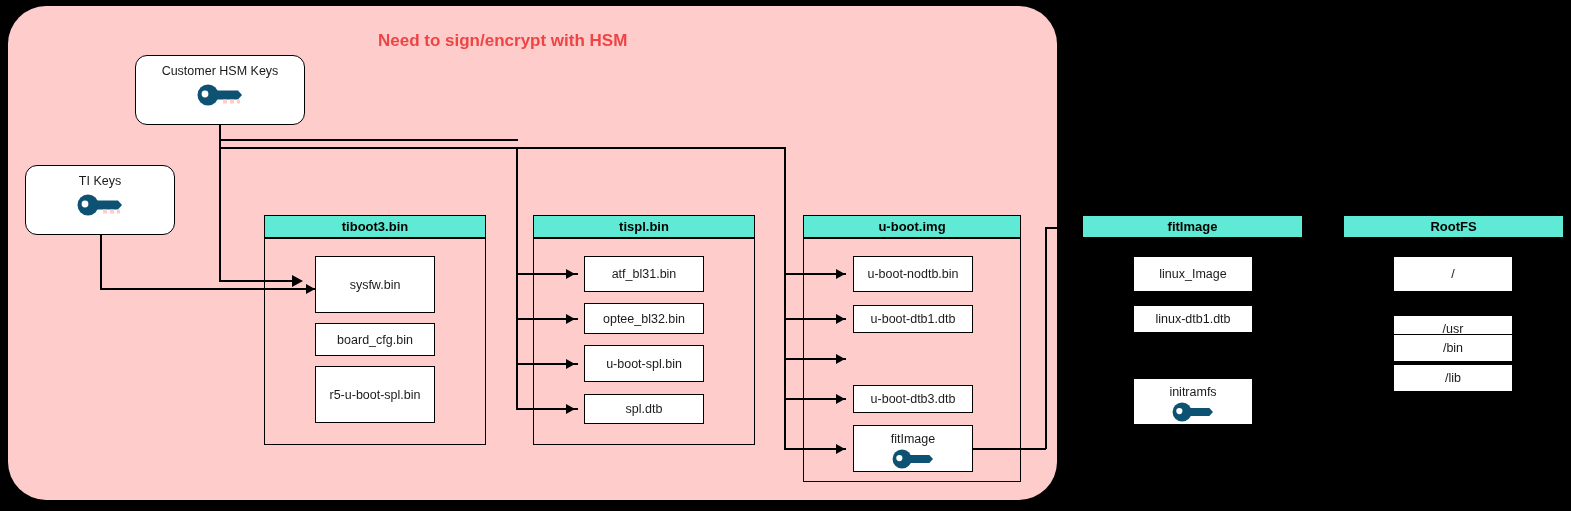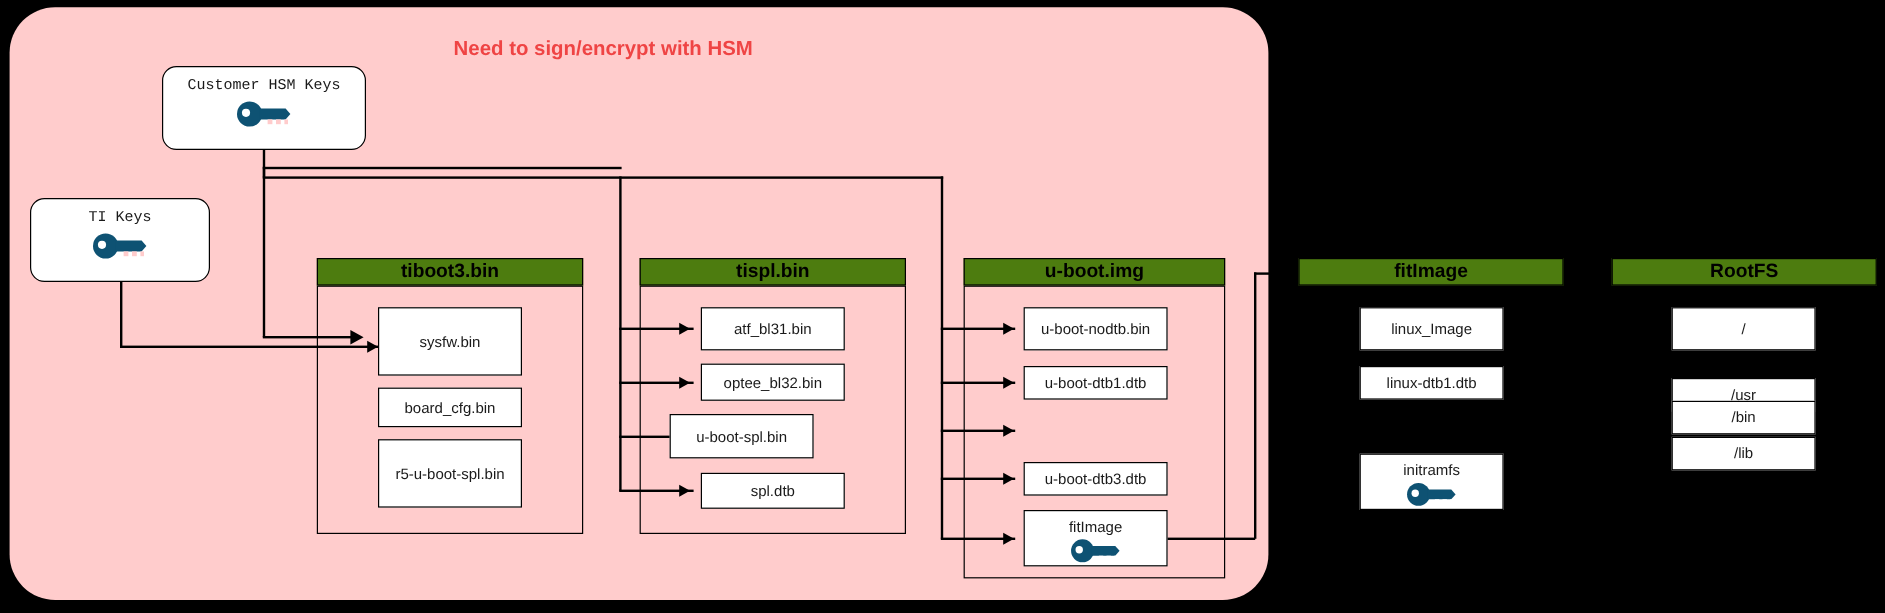--- a/index.html
+++ b/index.html
@@ -14,37 +14,36 @@
   .title-warning{
     position:absolute;left:378px;top:31px;width:320px;
     color:#ef4444;font-size:17px;font-weight:bold;text-align:left;
     letter-spacing:0px;
   }
 
   
   .keybox{
     position:absolute;background:#FFFFFF;border:1.6px solid #000;border-radius:12px;
     box-sizing:border-box;
-    font-family:Liberation Mono, monospace;
   }
   .keybox .kb-label{
     position:absolute;left:0;right:0;top:8px;text-align:center;
     font-size:12.5px;color:#1a1a1a;
   }
   .keybox .kb-icon{
     position:absolute;left:0;right:0;top:28px;text-align:center;
   }
 
   
   .group{
     position:absolute;border:1.6px solid #000;box-sizing:border-box;background:transparent;
   }
   .group-header{
-    position:absolute;background:#4d7c0f;border:1.6px solid #000;box-sizing:border-box;
-    font-size:16px;font-weight:bold;color:#000;
+    position:absolute;background:#5eead4;border:1.6px solid #000;box-sizing:border-box;
+    font-size:13px;font-weight:bold;color:#000;
     display:flex;align-items:center;justify-content:center;
   }
   .item{
     position:absolute;background:#FFFFFF;border:1.6px solid #000;box-sizing:border-box;
     font-size:12.5px;color:#1a1a1a;text-align:center;
     display:flex;align-items:center;justify-content:center;
   }
   .item.with-icon{flex-direction:column;justify-content:flex-start;padding-top:6px;}
   .item.with-icon .it-label{font-size:12.5px;}
   .item.with-icon .it-icon{margin-top:3px;}
@@ -145,21 +144,21 @@
   <div class="group" style="left:264px;top:238px;width:222px;height:207px;"></div>
   <div class="group-header" style="left:264px;top:215px;width:222px;height:23px;">tiboot3.bin</div>
   <div class="item" style="left:315px;top:256px;width:120px;height:57px;">sysfw.bin</div>
   <div class="item" style="left:315px;top:323px;width:120px;height:33px;">board_cfg.bin</div>
   <div class="item" style="left:315px;top:366px;width:120px;height:57px;">r5-u-boot-spl.bin</div>
 
   <div class="group" style="left:533px;top:238px;width:222px;height:207px;"></div>
   <div class="group-header" style="left:533px;top:215px;width:222px;height:23px;">tispl.bin</div>
   <div class="item" style="left:584px;top:256px;width:120px;height:36px;">atf_bl31.bin</div>
   <div class="item" style="left:584px;top:303px;width:120px;height:31px;">optee_bl32.bin</div>
-  <div class="item" style="left:558px;top:345px;width:120px;height:37px;">u-boot-spl.bin</div>
+  <div class="item" style="left:584px;top:345px;width:120px;height:37px;">u-boot-spl.bin</div>
   <div class="item" style="left:584px;top:394px;width:120px;height:30px;">spl.dtb</div>
 
   <div class="group" style="left:803px;top:238px;width:218px;height:244px;"></div>
   <div class="group-header" style="left:803px;top:215px;width:218px;height:23px;">u-boot.img</div>
   <div class="item" style="left:853px;top:256px;width:120px;height:36px;">u-boot-nodtb.bin</div>
   <div class="item" style="left:853px;top:305px;width:120px;height:28px;">u-boot-dtb1.dtb</div>
   <div class="item" style="left:853px;top:385px;width:120px;height:28px;">u-boot-dtb3.dtb</div>
   <div class="item with-icon" style="left:853px;top:425px;width:120px;height:47px;">
     <span class="it-label">fitImage</span>
     <span class="it-icon">

